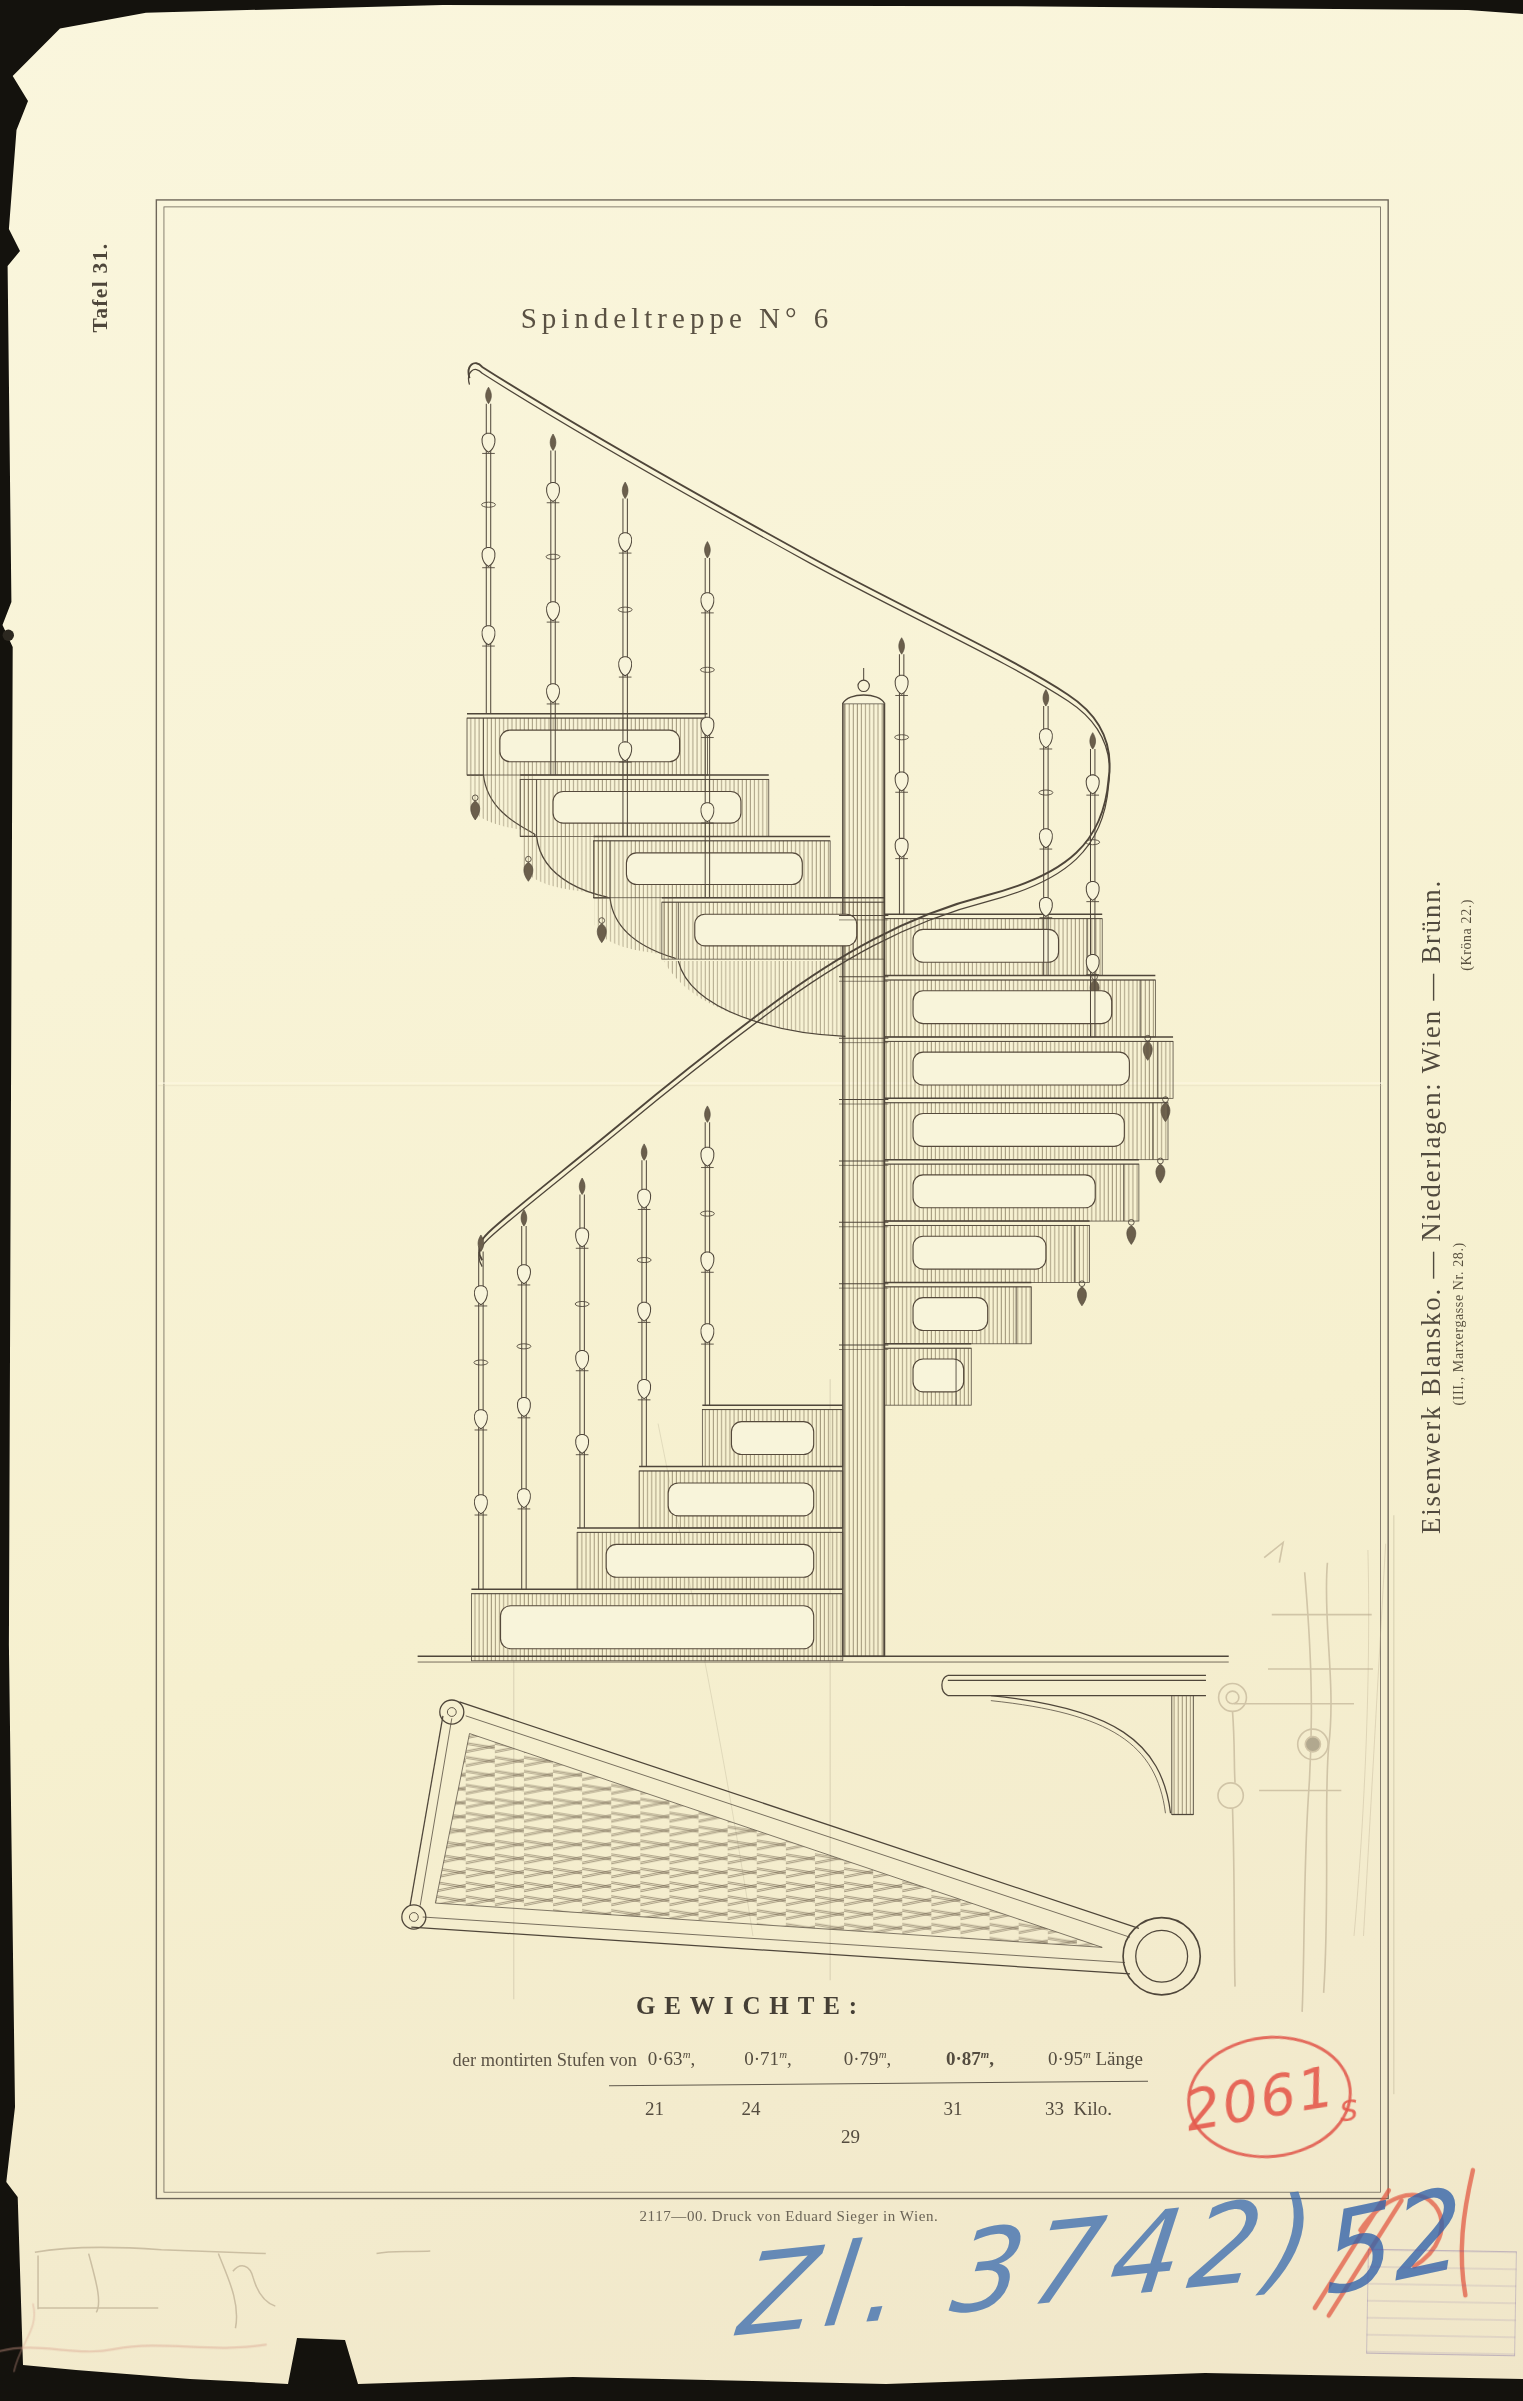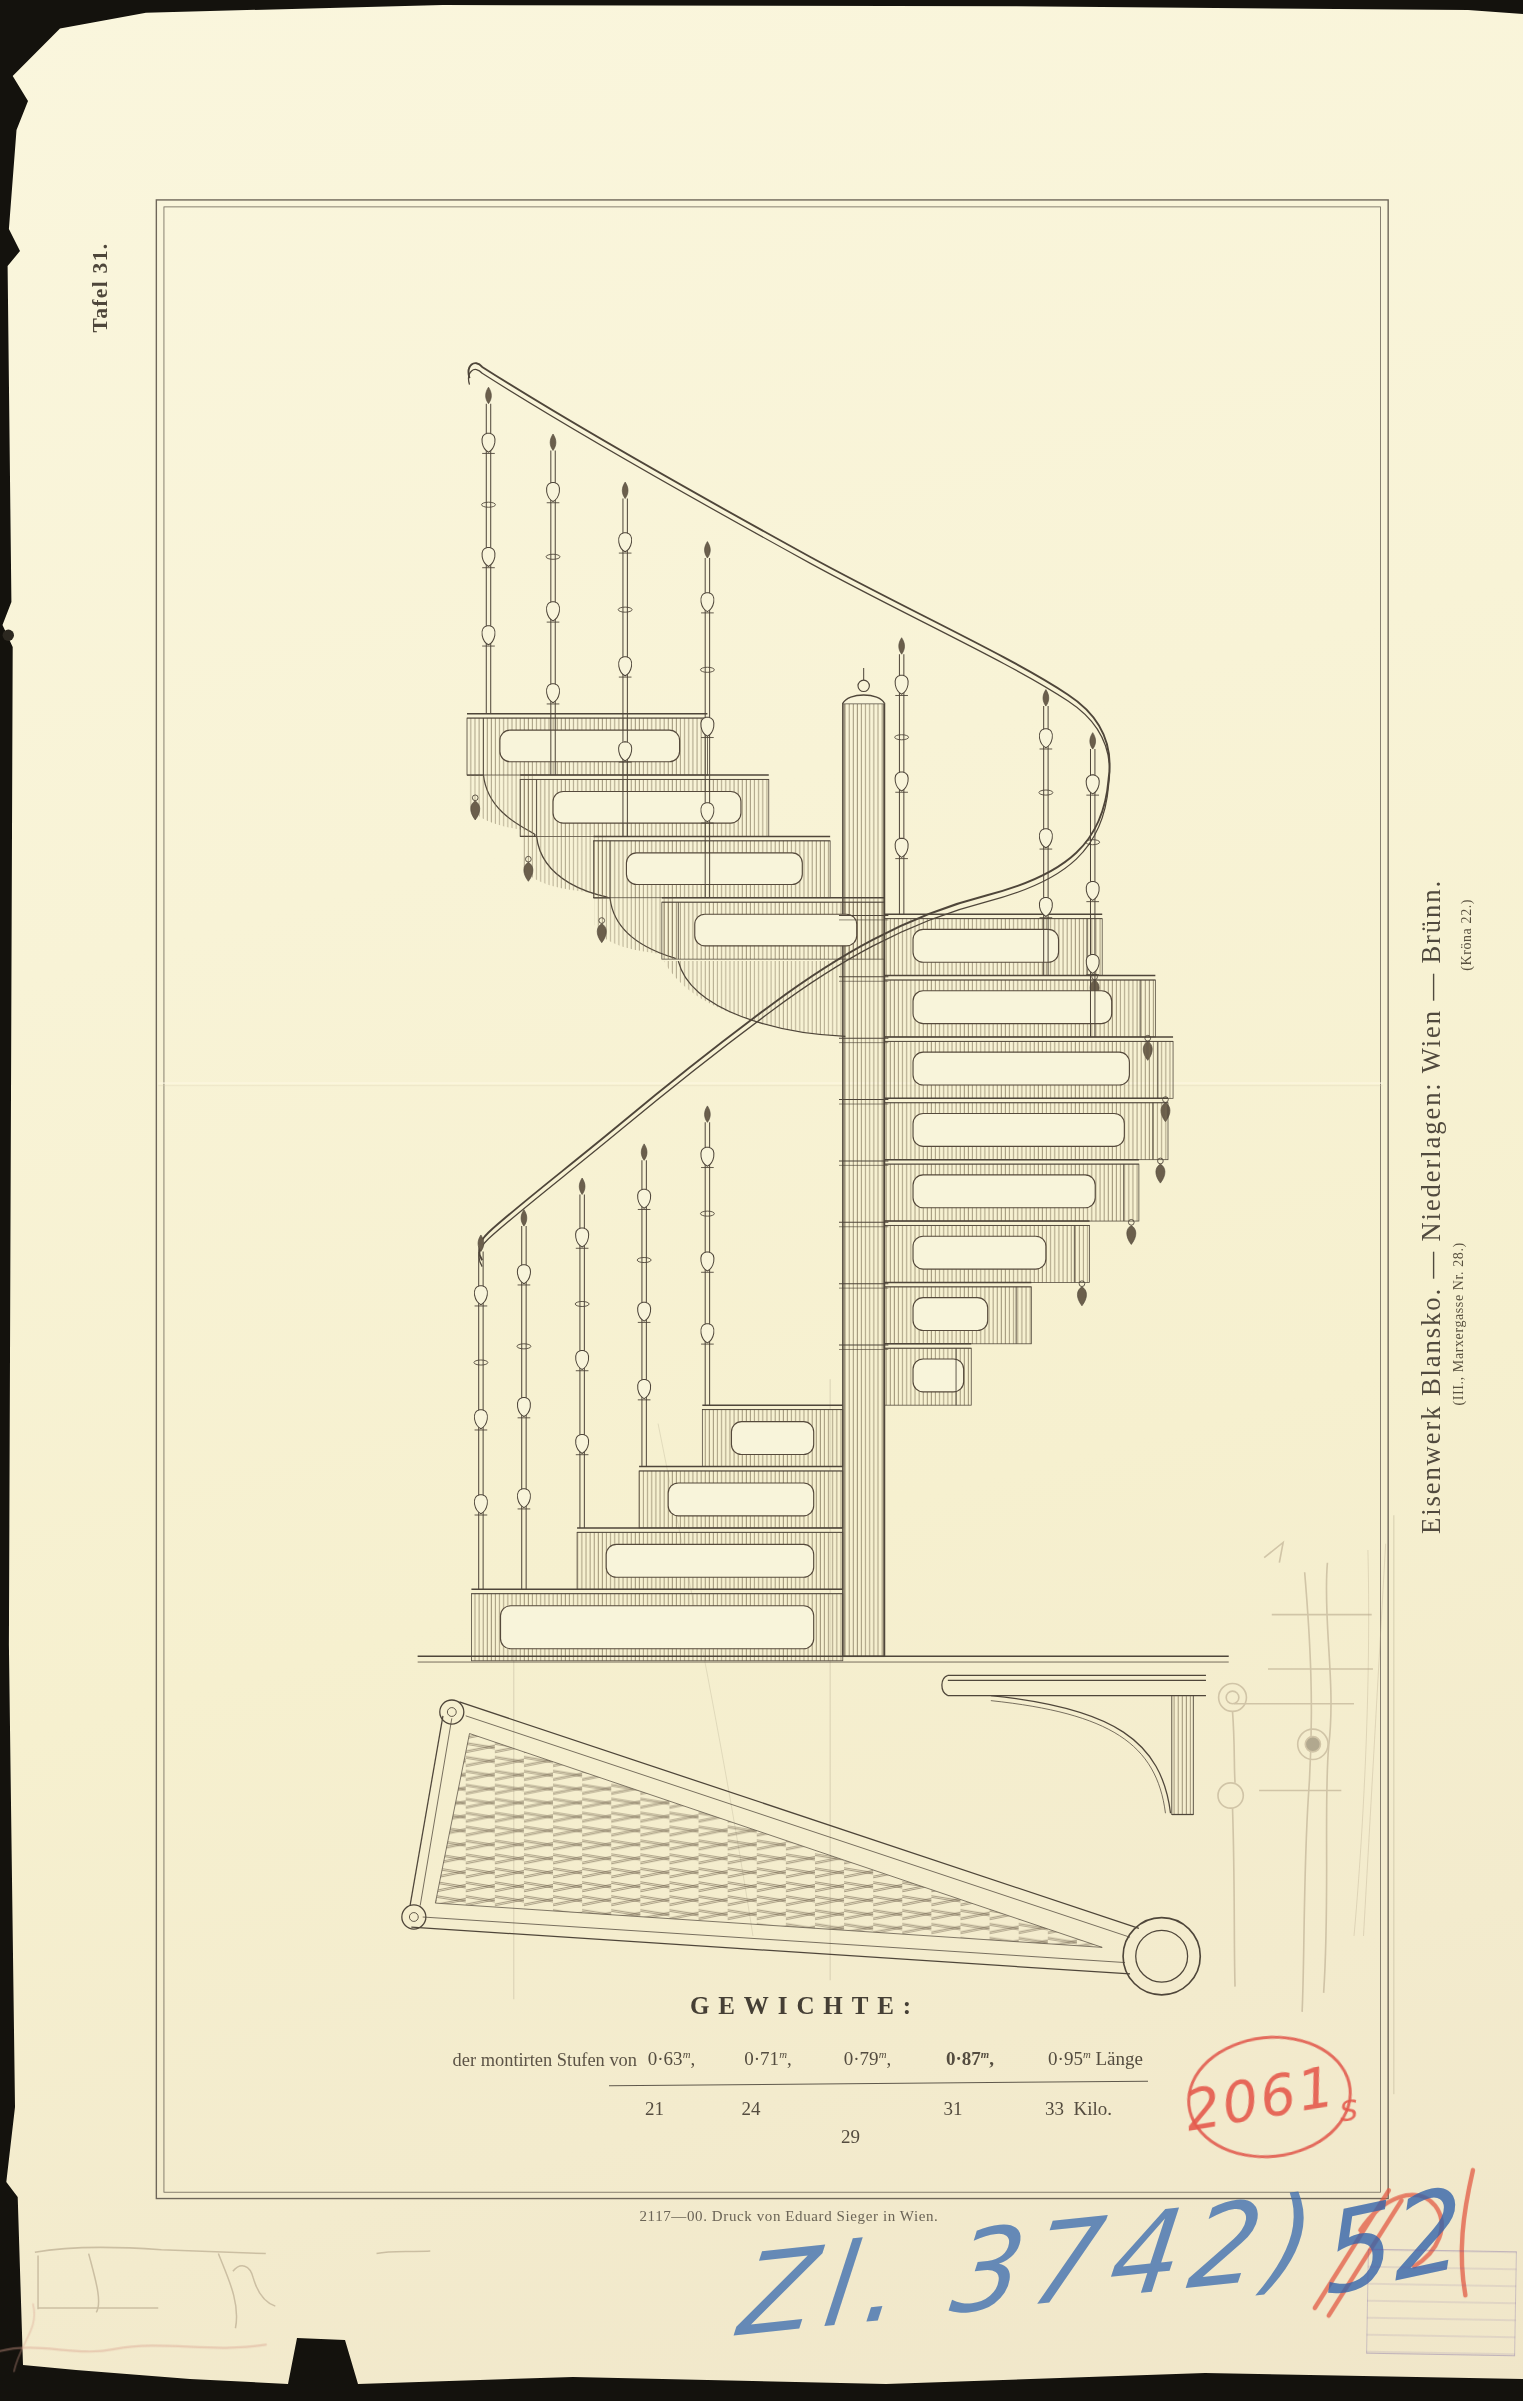--- a/index.html
+++ b/index.html
@@ -382,26 +382,27 @@
       <path d="M2328,3430 C2312,3500 2304,3560 2316,3628"></path>
       <path d="M2078,3648 L2195,3462 M2100,3660 L2215,3478"></path>
       <path d="M2150,3525 C2185,3472 2240,3452 2268,3486 C2292,3518 2272,3560 2235,3582"></path>
       <path d="M0,3716 C60,3700 120,3726 180,3713 C260,3698 330,3720 420,3706" stroke="#d99f8d" stroke-width="3.5" opacity="0.55"></path>
       <path d="M22,3748 C32,3702 62,3682 52,3642" stroke="#d99f8d" stroke-width="3" opacity="0.45"></path>
     </g>
   </svg>
 
   <div class="txt rot tafel" style="left:24px;top:275px;width:152px;height:25px;">Tafel 31.</div>
 
+  <div class="txt title" style="left:443px;top:302px;width:468px;">Spindeltreppe N° 6</div>
 
   <div class="txt rot pub-main" style="left:1072px;top:1190px;width:721px;height:33px;">Eisenwerk Blansko. — Niederlagen: Wien — Brünn.</div>
   <div class="txt rot pub-sub" style="left:1321px;top:1315px;width:278px;height:17.7px;">(III., Marxergasse Nr. 28.)</div>
   <div class="txt rot pub-sub" style="left:1385px;top:926px;width:165px;height:17.7px;">(Kröna 22.)</div>
 
-  <div class="txt gw-head" style="left:615px;top:1992px;width:380px;">GEWICHTE:</div>
+  <div class="txt gw-head" style="left:561px;top:1992px;width:380px;">GEWICHTE:</div>
   <div class="txt gw-label" style="left:414px;top:2050px;width:190px;">der montirten Stufen von</div>
 
   <div class="txt gw-row" style="left:624px;top:2048px;width:545px;">
     <div class="gw-cell" style="width:95px;"><span>0·63</span><sup>m</sup><span>,</span></div>
     <div class="gw-cell" style="width:98px;"><span>0·71</span><sup>m</sup><span>,</span></div>
     <div class="gw-cell" style="width:101px;"><span>0·79</span><sup>m</sup><span>,</span></div>
     <div class="gw-cell" style="width:104px;font-weight:bold;"><span>0·87</span><sup>m</sup><span>,</span></div>
     <div class="gw-cell" style="width:147px;"><span>0·95</span><sup>m</sup>&nbsp;<span>Länge</span></div>
   </div>
 

